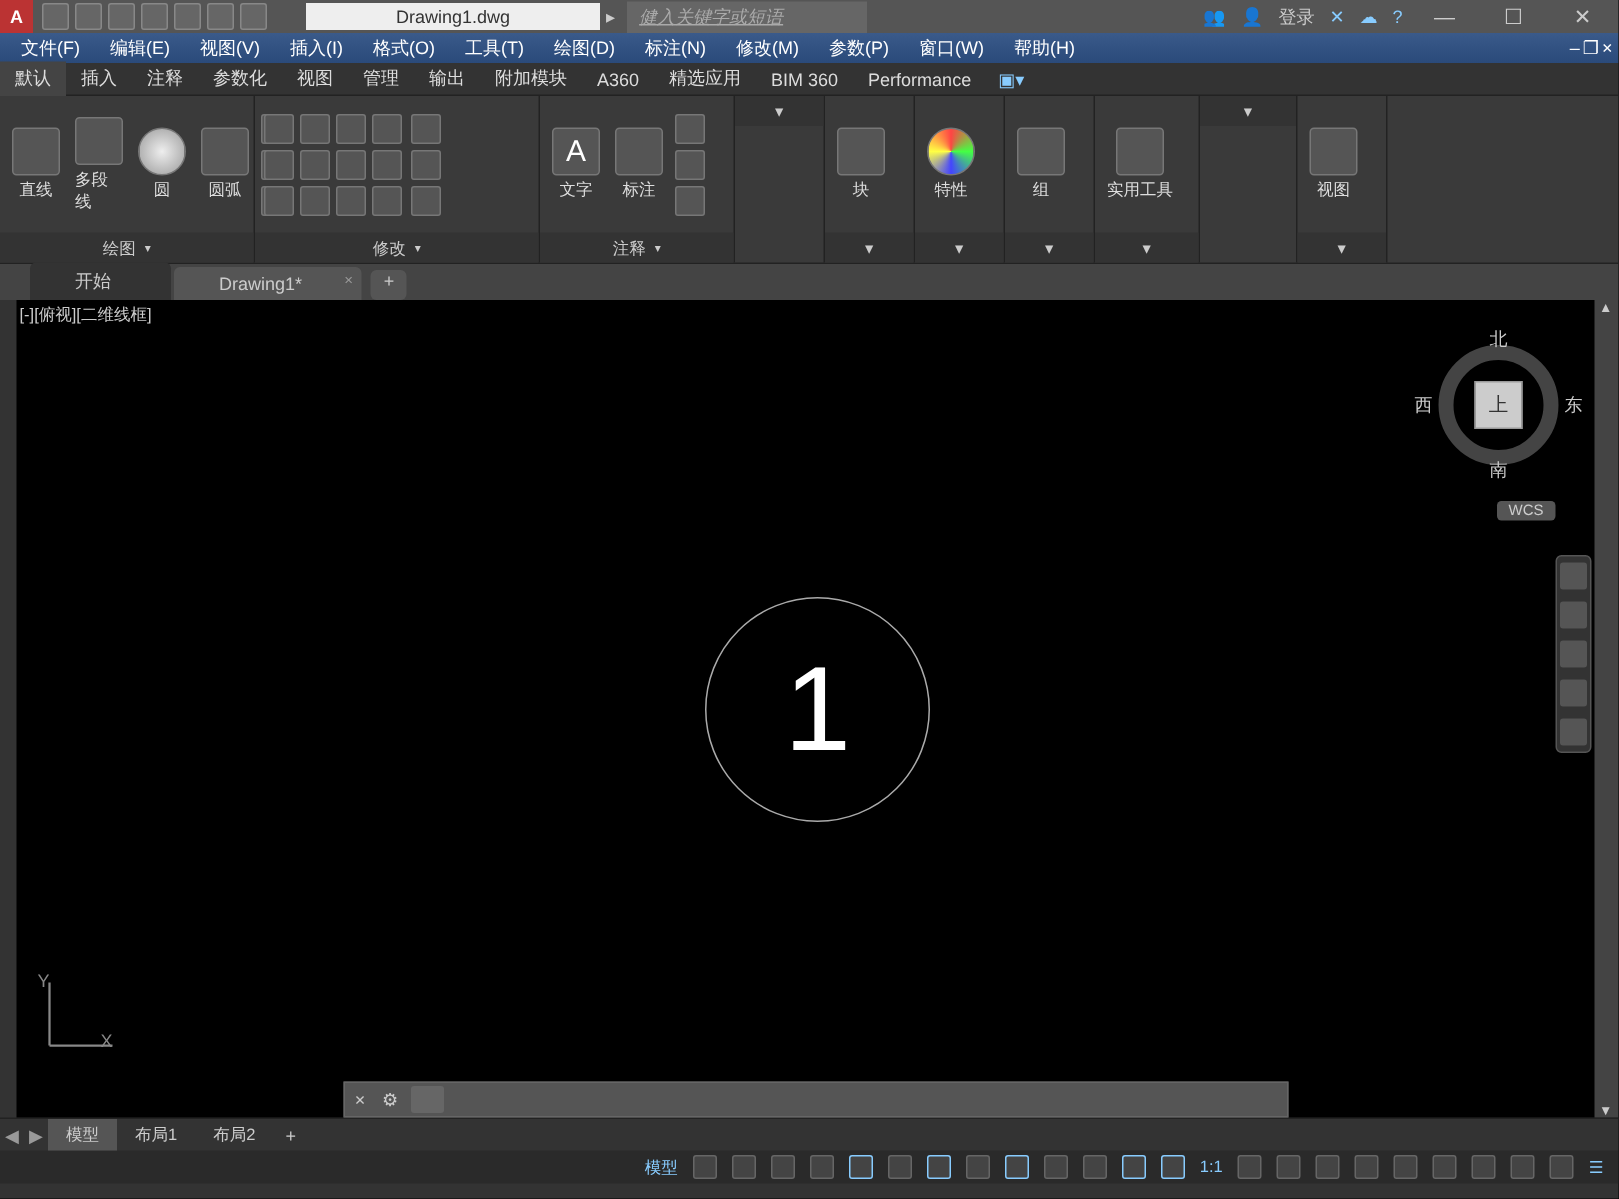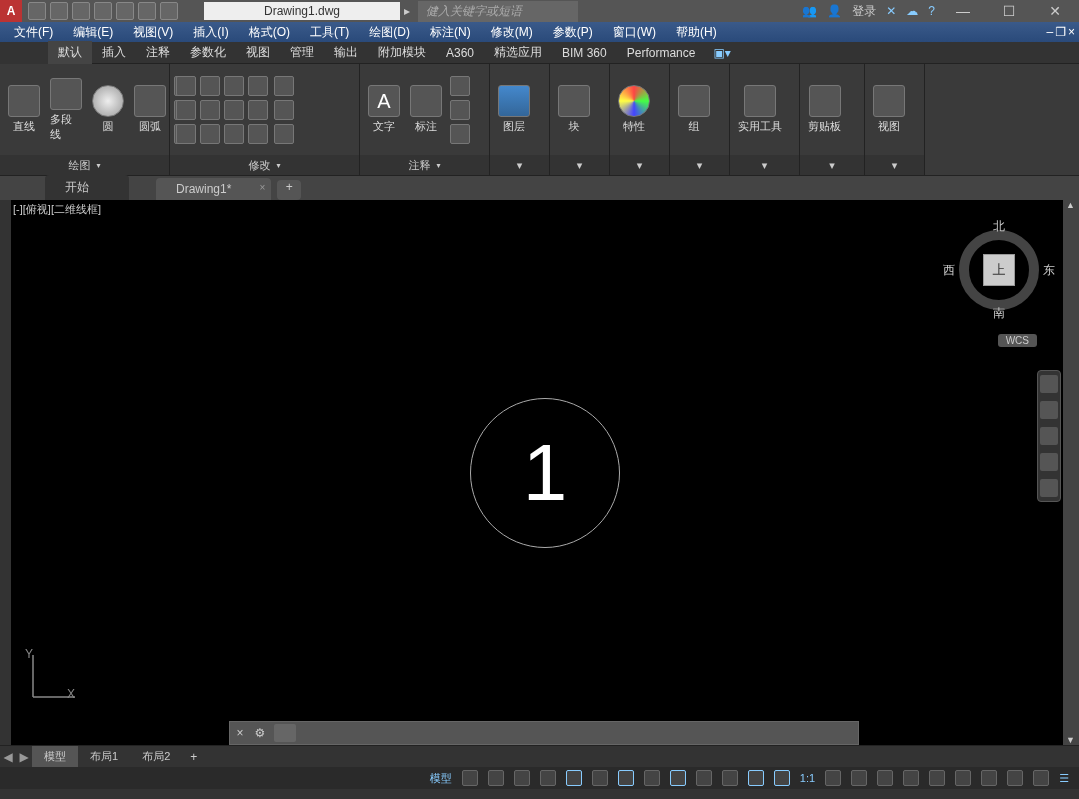--- a/index.html
+++ b/index.html
@@ -2,44 +2,44 @@
 <html><head>
 <meta charset="utf-8">
 <style>
   * { margin:0; padding:0; box-sizing:border-box; font-family:"Microsoft YaHei",Arial,sans-serif; }
   body { background:#333; color:#ccc; font-size:12px; width:1079px; height:799px; overflow:hidden; position:relative; }
   .titlebar { height:22px; background:#555; display:flex; align-items:center; }
   .app-btn { width:22px; height:22px; background:#b33; display:flex; align-items:center; justify-content:center; color:#fff; font-weight:bold; }
   .qat { display:flex; gap:4px; padding:0 6px; align-items:center; }
   .qat-icon { width:18px; height:18px; background:#666; border:1px solid #888; border-radius:2px; }
   .title-text { flex:0 0 auto; background:#eee; color:#333; padding:2px 60px; font-size:12px; margin-left:20px; }
-  .search-box { background:#666; padding:2px 8px; color:#aaa; font-style:italic; margin-left:8px; width:160px; }
+  .search-box { background:#666; padding:2px 8px; color:#aaa; font-style:italic; margin-left:8px; width:160px;text-decoration:underline; }
   .title-right { margin-left:auto; display:flex; gap:10px; align-items:center; padding-right:6px; }
   .win-btn { width:36px; height:22px; display:flex; align-items:center; justify-content:center; color:#ccc; font-size:14px; }
   .menubar { height:20px; background:linear-gradient(#3a5a8a,#2a4a7a); display:flex; align-items:center; padding:0 4px; color:#fff; }
   .menu-item { padding:0 10px; cursor:pointer; }
   .mini-btns { margin-left:auto; display:flex; gap:2px; }
-  .ribbon-tabs { height:22px; background:#333; display:flex; align-items:center; border-bottom:1px solid #222;margin-left:48px; }
+  .ribbon-tabs { height:22px; background:#333; display:flex; align-items:center; border-bottom:1px solid #222; }
   .rtab { padding:3px 10px; color:#ddd; cursor:pointer; }
   .rtab.active { background:#444; }
   .ribbon { height:112px; background:#3a3a3a; display:flex; border-bottom:1px solid #222; }
   .panel { border-right:1px solid #222; display:flex; flex-direction:column; }
   .panel-body { flex:1; display:flex; align-items:center; padding:4px 6px; gap:6px; }
   .panel-title { height:20px; background:#333; text-align:left; font-size:11px; color:#ccc; display:flex; align-items:center; justify-content:center; gap:4px; }
   .big-btn { display:flex; flex-direction:column; align-items:center; gap:2px; cursor:pointer; padding:2px; }
   .big-icon { width:32px; height:32px; background:#555; border:1px solid #777; border-radius:3px; }
   .big-icon.circle { border-radius:50%; background:radial-gradient(circle,#eee,#999); }
   .big-icon.colored { background:conic-gradient(#f44,#4f4,#44f,#ff4,#f44); border-radius:50%; }
   .big-icon.layers { background:linear-gradient(#48c,#369); }
   .big-lbl { font-size:11px; color:#ddd; }
   .icon-grid { display:grid; grid-template-columns:repeat(4,20px); grid-auto-rows:20px; gap:4px; }
   .sm-icon { width:20px; height:20px; background:#555; border:1px solid #777; border-radius:2px; cursor:pointer; }
   .col-icons { display:flex; flex-direction:column; gap:4px; }
   .file-tabs { height:24px; background:#444; display:flex; align-items:flex-end; padding-left:20px; gap:2px; }
-  .file-tab { padding:4px 40px 4px 20px; background:#333; color:#ccc; border-radius:4px 4px 0 0; position:relative; cursor:pointer;margin-left:25px; }
+  .file-tab { padding:4px 40px 4px 30px; background:#333; color:#ccc; border-radius:4px 4px 0 0; position:relative; cursor:pointer; }
   .file-tab.active { background:#555; }
   .tab-close { position:absolute; right:6px; top:4px; color:#999; font-size:10px; }
   .tab-add { width:24px; height:20px; background:#555; border-radius:4px; text-align:center; cursor:pointer; color:#ccc; margin-left:4px; }
   .canvas-area { position:relative; background:#000; height:545px;margin-left:11px; }
   .viewport-label { position:absolute; top:2px; left:2px; color:#ccc; font-size:11px; }
   .scrollbar-v { position:absolute; right:0; top:0; width:16px; height:100%; background:#444; }
   .scrollbar-v::before { content:"▲"; position:absolute; top:0; left:3px; font-size:9px; color:#ccc; }
   .scrollbar-v::after { content:"▼"; position:absolute; bottom:0; left:3px; font-size:9px; color:#ccc; }
   .compass { position:absolute; right:30px; top:20px; width:100px; height:100px; }
   .compass-ring { width:80px; height:80px; border:10px solid #444; border-radius:50%; position:absolute; top:10px; left:10px; }
@@ -202,26 +202,20 @@
         </div>
       <div class="col-icons">
         <div class="sm-icon"></div>
         <div class="sm-icon"></div>
         <div class="sm-icon"></div>
       </div>
     </div>
     <div class="panel-title dropdown-arrow">注释</div>
   </div>
   <div class="panel" style="width:60px">
-    <div class="panel-body">
-        <div class="big-btn">
-          <div class="big-icon layers"></div>
-          <span class="big-lbl">图层</span>
-        </div>
-      </div>
     <div class="panel-title">▾</div>
   </div>
   <div class="panel" style="width:60px">
     <div class="panel-body">
         <div class="big-btn">
           <div class="big-icon"></div>
           <span class="big-lbl">块</span>
         </div>
       </div>
     <div class="panel-title">▾</div>
@@ -247,26 +241,20 @@
   <div class="panel" style="width:70px">
     <div class="panel-body">
         <div class="big-btn">
           <div class="big-icon"></div>
           <span class="big-lbl">实用工具</span>
         </div>
       </div>
     <div class="panel-title">▾</div>
   </div>
   <div class="panel" style="width:65px">
-    <div class="panel-body">
-        <div class="big-btn">
-          <div class="big-icon"></div>
-          <span class="big-lbl">剪贴板</span>
-        </div>
-      </div>
     <div class="panel-title">▾</div>
   </div>
   <div class="panel" style="width:60px">
     <div class="panel-body">
         <div class="big-btn">
           <div class="big-icon"></div>
           <span class="big-lbl">视图</span>
         </div>
       </div>
     <div class="panel-title">▾</div>

